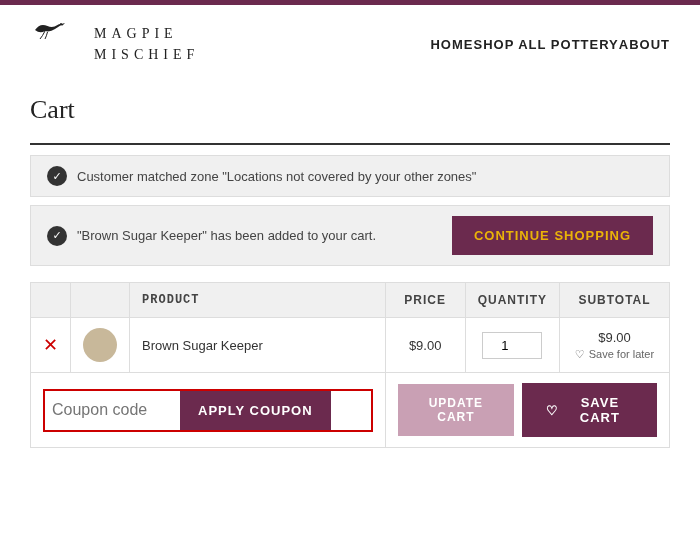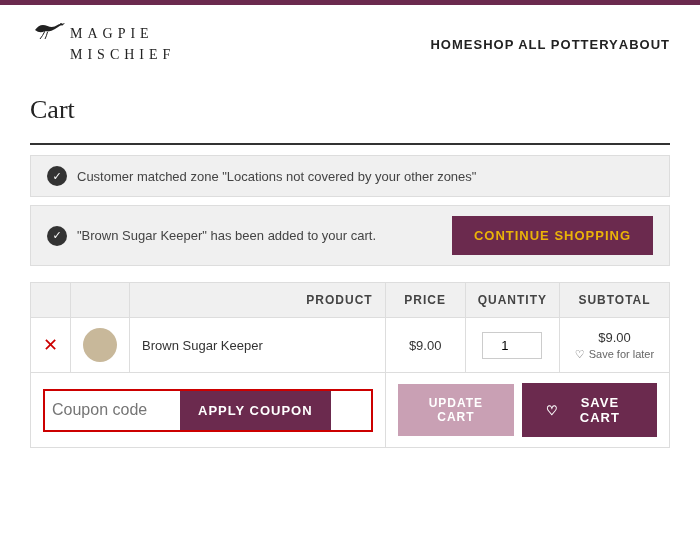--- a/index.html
+++ b/index.html
@@ -22,21 +22,21 @@
     .header {
       display: flex;
       align-items: center;
       justify-content: space-between;
       padding: 18px 30px 10px 30px;
     }
 
     .logo-area {
       display: flex;
       align-items: flex-start;
-      gap: 0;
+      gap: 24px;
     }
 
     .logo-bird {
       font-size: 22px;
       color: #222;
       margin-top: -4px;
     }
 
     .logo-text {
       font-family: 'Georgia', serif;
@@ -153,21 +153,21 @@
       font-weight: bold;
       letter-spacing: 1px;
       color: #444;
       padding: 10px 12px;
       text-align: center;
       border: 1px solid #ddd;
     }
 
     .cart-table thead th.col-remove { width: 36px; }
     .cart-table thead th.col-img { width: 50px; }
-    .cart-table thead th.col-product { text-align: right; }
+    .cart-table thead th.col-product { text-align: left; font-family: Liberation Mono, monospace; }
     .cart-table thead th.col-price { width: 80px; }
     .cart-table thead th.col-qty { width: 90px; }
     .cart-table thead th.col-sub { width: 110px; }
 
     .cart-table tbody td {
       border: 1px solid #ddd;
       padding: 10px 12px;
       vertical-align: middle;
       font-size: 13px;
       color: #333;

